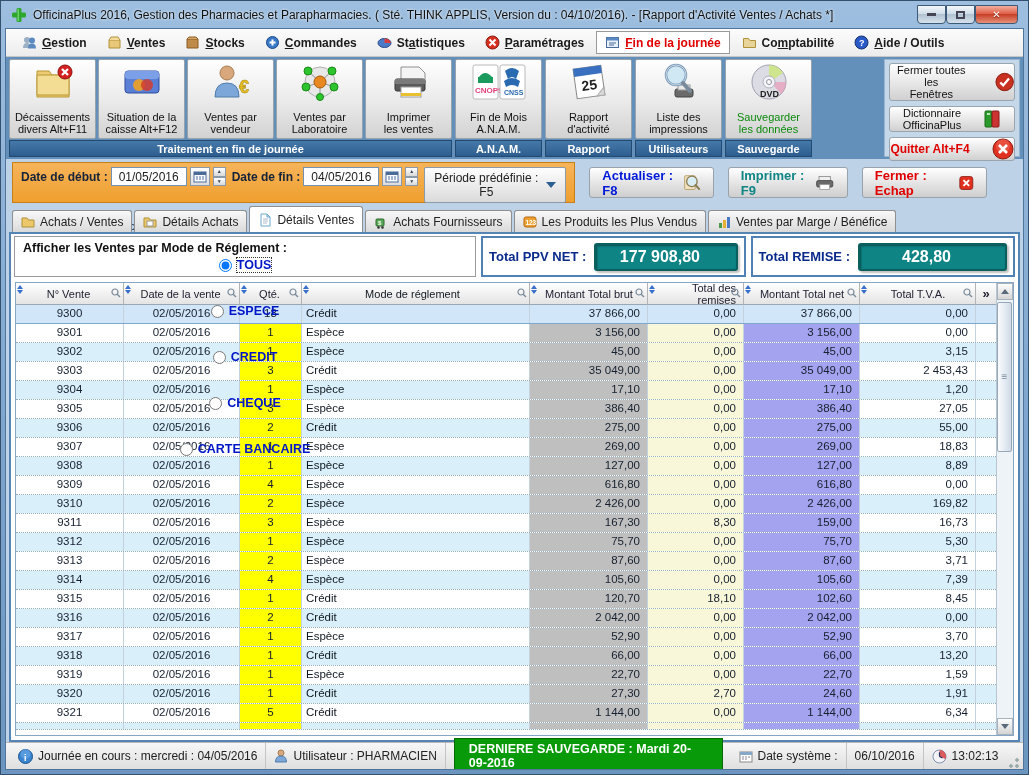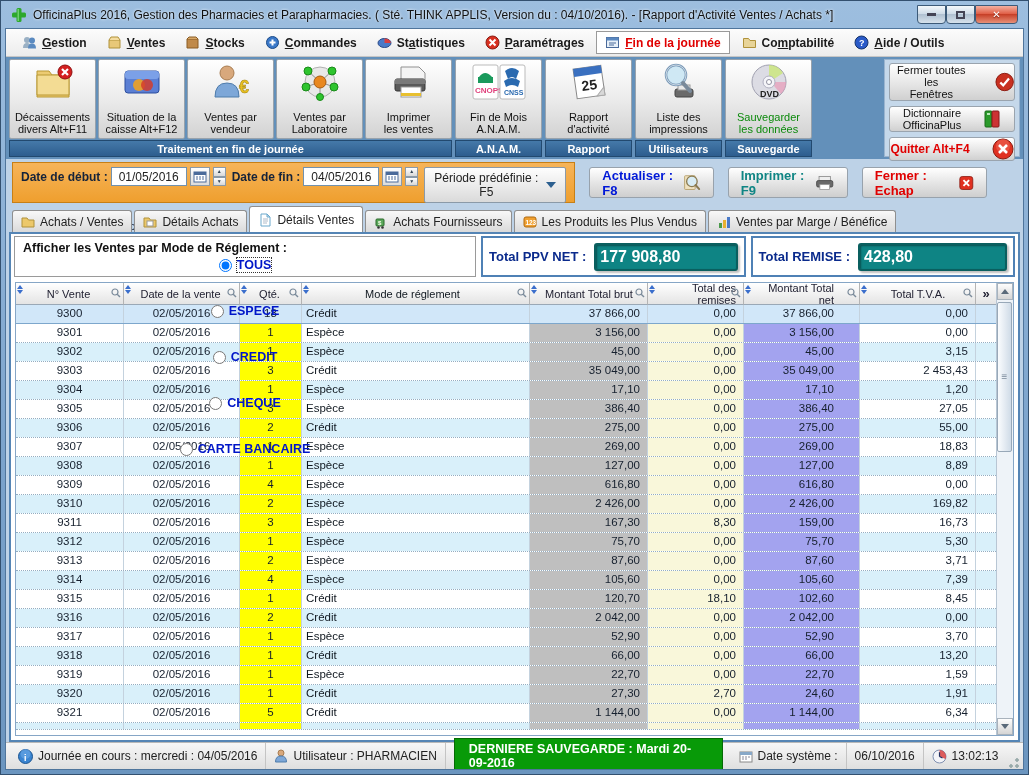--- a/index.html
+++ b/index.html
@@ -68,21 +68,21 @@
   .content { flex:1; background:#fff; border:2px solid #5585b5; margin:0 3px; display:flex; flex-direction:column; overflow:hidden; }
   .mode-row { height:45px; display:flex; gap:5px; padding:2px 3px; }
   .fieldset { flex:0 0 462px; border:1px solid #9a9a9a; position:relative; padding:4px 8px 2px 8px; }
   .fs-title { font-weight:bold; font-size:12.5px; color:#111; }
   .radios { display:flex; align-items:center; gap:32px; margin-top:3px;flex-direction:column; }
   .radio-opt { display:flex; align-items:center; gap:5px; font-weight:bold; color:#0016c8; font-size:12.5px; }
   .radio-opt input { margin:0; }
   .radio-opt.focused .rlbl { outline:1px dotted #333; }
   .totalbox { flex:1; border:2px solid #4f81b5; display:flex; align-items:center; padding:0 6px; gap:8px; }
   .totalbox .tlabel { font-weight:bold; color:#0a2a8c; font-size:13px; white-space:nowrap; }
-  .totalbox .tvalue { flex:1; background:#0e8484; border:2px solid #0a5f5f; border-radius:3px; box-shadow:inset 1px 1px 2px rgba(0,0,0,.4), 2px 2px 2px rgba(0,0,0,.25); color:#fff; font-weight:bold; font-size:16px; text-align:left; padding:3px 16px 3px 4px; }
+  .totalbox .tvalue { flex:1; background:#0e8484; border:2px solid #0a5f5f; border-radius:3px; box-shadow:inset 1px 1px 2px rgba(0,0,0,.4), 2px 2px 2px rgba(0,0,0,.25); color:#fff; font-weight:bold; font-size:16px; text-align:center; padding:3px 16px 3px 4px; }
 
   
   .grid { flex:1; margin:3px 4px 4px 4px; border:1px solid #86a6c6; display:flex; overflow:hidden; }
   .grid-main { flex:1; display:flex; flex-direction:column; overflow:hidden; }
   .ghead { display:flex; height:22px; flex:0 0 22px; }
   .hcell { background:linear-gradient(#ffffff,#e4e4e4); border-right:1px solid #b4b4b4; border-bottom:1px solid #9aa8b6; font-size:11px; color:#223; display:flex; align-items:center; justify-content:center; gap:3px; position:relative; padding:0 10px 0 8px; }
   .hcell .sortg { position:absolute; left:1px; top:2px; display:flex; flex-direction:column; gap:1px; }
   .hcell .sortg i { width:0; height:0; border-left:3px solid transparent; border-right:3px solid transparent; }
   .hcell .sortg i.up { border-bottom:4px solid #3a6ecc; }
   .hcell .sortg i.dn { border-top:4px solid #3a6ecc; }
@@ -90,21 +90,21 @@
   .hcell.hov { justify-content:center; font-size:13px; font-weight:bold; padding:0 2px; }
   .grows { flex:1; overflow:hidden; }
   .grow { display:flex; height:19px; border-bottom:1px dotted #94aec2; }
   .gc { border-right:1px solid #c4d2de; font-size:11.5px; line-height:17px; color:#16202e; overflow:hidden; white-space:nowrap; }
   .c0 { width:108px; text-align:center; }
   .c1 { width:116px; text-align:center; }
   .c2 { width:62px;  text-align:center; background:#ffff00; }
   .c3 { flex:1; min-width:180px; text-align:left; padding-left:4px; color:#101820; }
   .c4 { width:118px; text-align:right; padding-right:7px; background:#bfbfbf; }
   .c5 { width:96px;  text-align:right; padding-right:7px; background:#f9f7da; }
-  .c6 { width:116px; text-align:right; padding-right:25px; background:#a3a3ef; }
+  .c6 { width:116px; text-align:right; padding-right:7px; background:#a3a3ef; }
   .c7 { width:116px; text-align:right; padding-right:7px; }
   .c8 { width:20px; border-right:none; }
   .grow.cy .c0,.grow.cy .c1,.grow.cy .c3,.grow.cy .c7,.grow.cy .c8 { background:#d9f0fa; }
   .grow.sel .gc { background:#d1e7f9 !important; }
   .grow.sel { border-bottom:1px solid #7da7cc; box-shadow:inset 0 1px 0 #7da7cc; }
   .grow.sliver { height:7px; overflow:hidden; }
 
   
   .vscroll { width:17px; flex:0 0 17px; background:#eef3f8; border-left:1px solid #b8c6d4; display:flex; flex-direction:column; }
   .varrow { height:17px; background:linear-gradient(#fdfdfd,#d5d5d5); border:1px solid #a8b2bc; display:flex; align-items:center; justify-content:center; }

